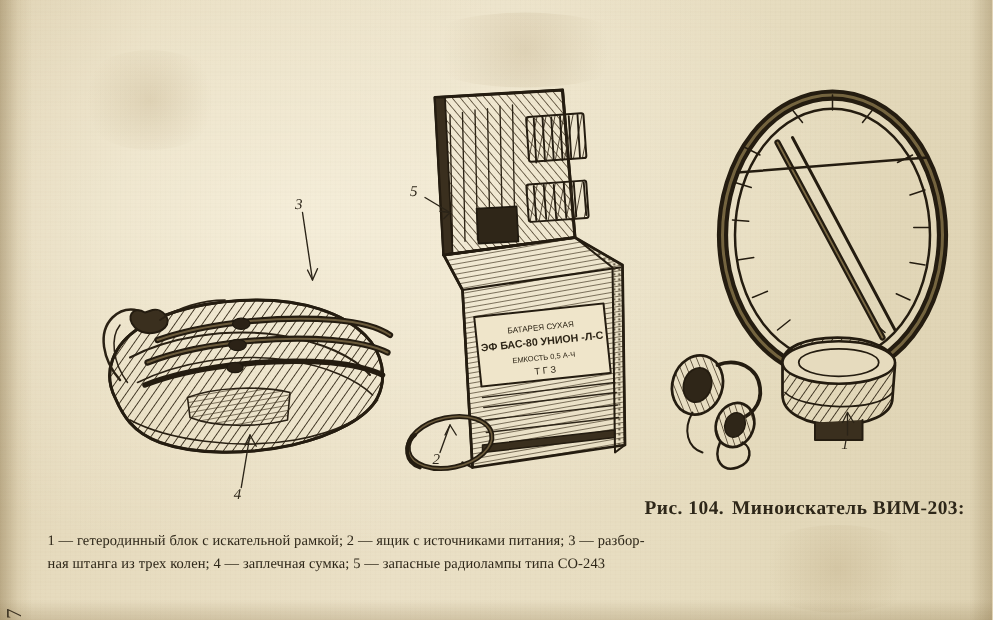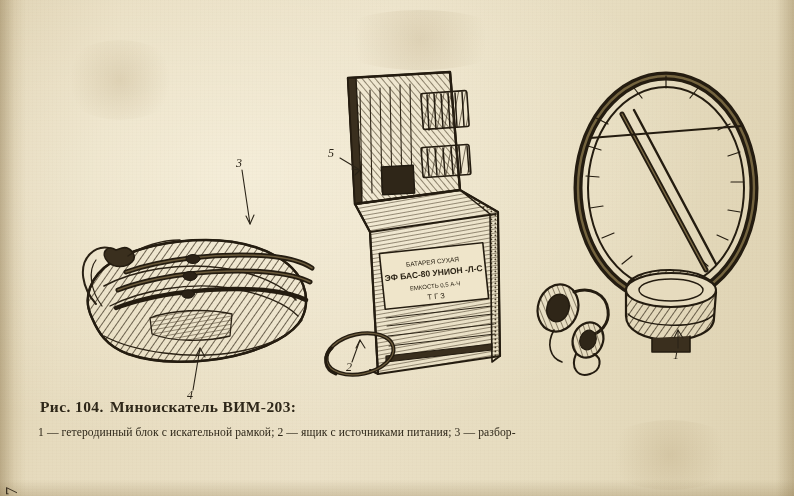--- a/index.html
+++ b/index.html
@@ -85,21 +85,21 @@
   }
   .figure svg {
     display: block;
   }
 
   .caption {
     position: absolute;
     left: 40px;
     right: 22px;
     top: 398px;
-    text-align: left;
+    text-align: right;
     font-size: 15.5px;
     color: #2e2719;
     font-weight: bold;
     letter-spacing: .4px;
   }
   .caption .fig-no { margin-right: 2px; }
   .legend {
     position: absolute;
     left: 38px;
     right: 20px;
@@ -335,16 +335,17 @@
     <span class="callout" style="left:643px; top:330px;">1</span>
   </div>
 
   <div class="caption">
     <span class="fig-no">Рис. 104.</span>
     <span>Миноискатель ВИМ-203:</span>
   </div>
 
   <div class="legend">
     <span class="ln">1 — гетеродинный блок  с  искательной  рамкой;  2 — ящик с источниками питания;  3 — разбор-</span>
+    <span class="ln">ная штанга из трех колен;  4 — заплечная сумка;  5 — запасные радиолампы типа СО-243</span>
   </div>
 
   <div class="page-number">197</div>
 </div>
 
 </body></html>

